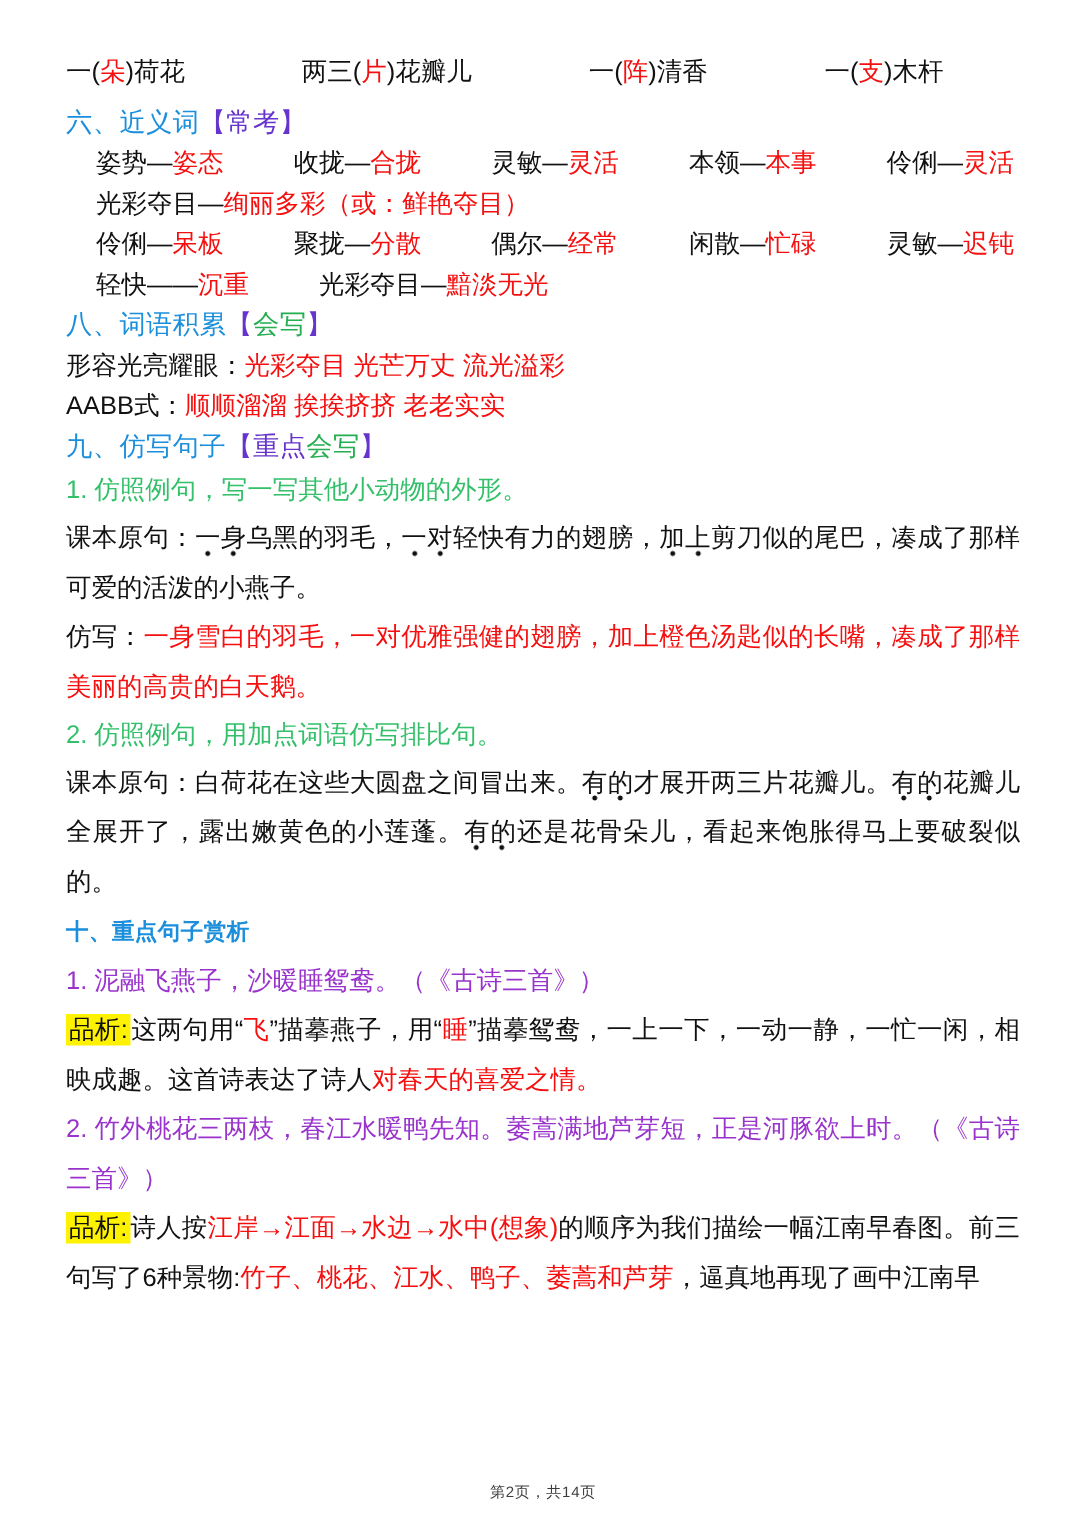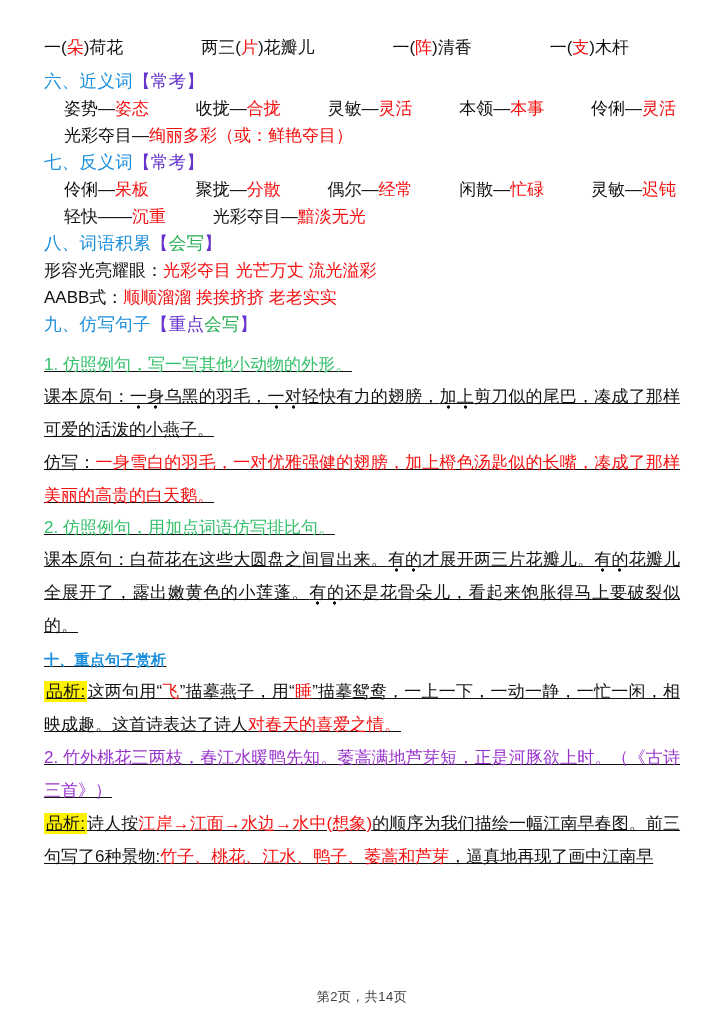--- a/index.html
+++ b/index.html
@@ -19,35 +19,35 @@
   .measure-line{display:flex;justify-content:space-between;width:585px;margin-bottom:7px;}
   h2{font-size:17.5px;font-weight:normal;margin:0;line-height:27px;color:var(--blue);letter-spacing:.3px;}
   .purple{color:var(--purple);}
   .green{color:var(--green);}
   .red{color:var(--red);}
   .pair-row{display:flex;justify-content:space-between;padding:0 4px 0 20px;}
   .pair-line{padding-left:20px;}
   .pair-line .pair{margin-right:42px;}
   .pair{white-space:nowrap;}
   
-  .docs{margin-top:12px;text-decoration:underline;}
+  .docs{margin-top:1px;}
   .item{color:var(--mint);line-height:29px;margin:1px 0;}
   .para{text-align:justify;line-height:33px;margin:0;}
   .quote{color:var(--violet);text-align:justify;line-height:33px;margin:0;}
   h3{font-size:15px;font-weight:bold;margin:2px 0 0 0;line-height:31px;color:var(--blue);letter-spacing:.3px;}
   .hl{background:var(--highlight);padding:1px 2px;}
   
   .dot{
     background-image:radial-gradient(circle,var(--ink) 1.4px,transparent 1.9px);
     background-size:1em 4px;background-repeat:repeat-x;background-position:0 100%;
     padding-bottom:3px;
   }
   .footer{
     position:absolute;left:0;right:0;top:988px;text-align:center;
-    font-size:13px;color:var(--muted);letter-spacing:.5px;
+    font-size:10px;color:var(--muted);letter-spacing:.5px;
   }
 </style>
 </head>
 <body>
 
 <div class="page">
 
   <div class="top">
     <div class="measure-line">
       <span class="pair"><span>一(</span><span class="red">朵</span><span>)荷花</span></span>
@@ -61,21 +61,20 @@
       <span class="pair"><span>姿势—</span><span class="red">姿态</span></span>
       <span class="pair"><span>收拢—</span><span class="red">合拢</span></span>
       <span class="pair"><span>灵敏—</span><span class="red">灵活</span></span>
       <span class="pair"><span>本领—</span><span class="red">本事</span></span>
       <span class="pair"><span>伶俐—</span><span class="red">灵活</span></span>
     </div>
     <div class="pair-line">
       <span class="pair"><span>光彩夺目—</span><span class="red">绚丽多彩（或：鲜艳夺目）</span></span>
     </div>
 
-    <h2><span>七、反义词</span><span class="purple">【常考】</span></h2>
     <div class="pair-row">
       <span class="pair"><span>伶俐—</span><span class="red">呆板</span></span>
       <span class="pair"><span>聚拢—</span><span class="red">分散</span></span>
       <span class="pair"><span>偶尔—</span><span class="red">经常</span></span>
       <span class="pair"><span>闲散—</span><span class="red">忙碌</span></span>
       <span class="pair"><span>灵敏—</span><span class="red">迟钝</span></span>
     </div>
     <div class="pair-line">
       <span class="pair"><span>轻快——</span><span class="red">沉重</span></span>
       <span class="pair"><span>光彩夺目—</span><span class="red">黯淡无光</span></span>
@@ -95,20 +94,21 @@
 
     <p class="para"><span>仿写：</span><span class="red">一身雪白的羽毛，一对优雅强健的翅膀，加上橙色汤匙似的长嘴，凑成了那样美丽的高贵的白天鹅。</span></p>
 
     <div class="item">2. 仿照例句，用加点词语仿写排比句。</div>
 
     <p class="para"><span>课本原句：</span><span>白荷花在这些大圆盘之间冒出来。</span><span class="dot">有的</span><span>才展开两三片花瓣儿。</span><span class="dot">有的</span><span>花瓣儿全展开了，露出嫩黄色的小莲蓬。</span><span class="dot">有的</span><span>还是花骨朵儿，看起来饱胀得马上要破裂似的。</span></p>
 
 
     <h3>十、重点句子赏析</h3>
 
+    <p class="quote">1. 泥融飞燕子，沙暖睡鸳鸯。（《古诗三首》）</p>
 
     <p class="para"><span class="hl">品析:</span><span>这两句用“</span><span class="red">飞</span><span>”描摹燕子，用“</span><span class="red">睡</span><span>”描摹鸳鸯，一上一下，一动一静，一忙一闲，相映成趣。这首诗表达了诗人</span><span class="red">对春天的喜爱之情。</span></p>
 
     <p class="quote">2. 竹外桃花三两枝，春江水暖鸭先知。萎蒿满地芦芽短，正是河豚欲上时。（《古诗三首》）</p>
 
     <p class="para"><span class="hl">品析:</span><span>诗人按</span><span class="red">江岸→江面→水边→水中(想象)</span><span>的顺序为我们描绘一幅江南早春图。前三句写了6种景物:</span><span class="red">竹子、桃花、江水、鸭子、萎蒿和芦芽</span><span>，逼真地再现了画中江南早</span></p>
   </div>
 
 </div>
 

